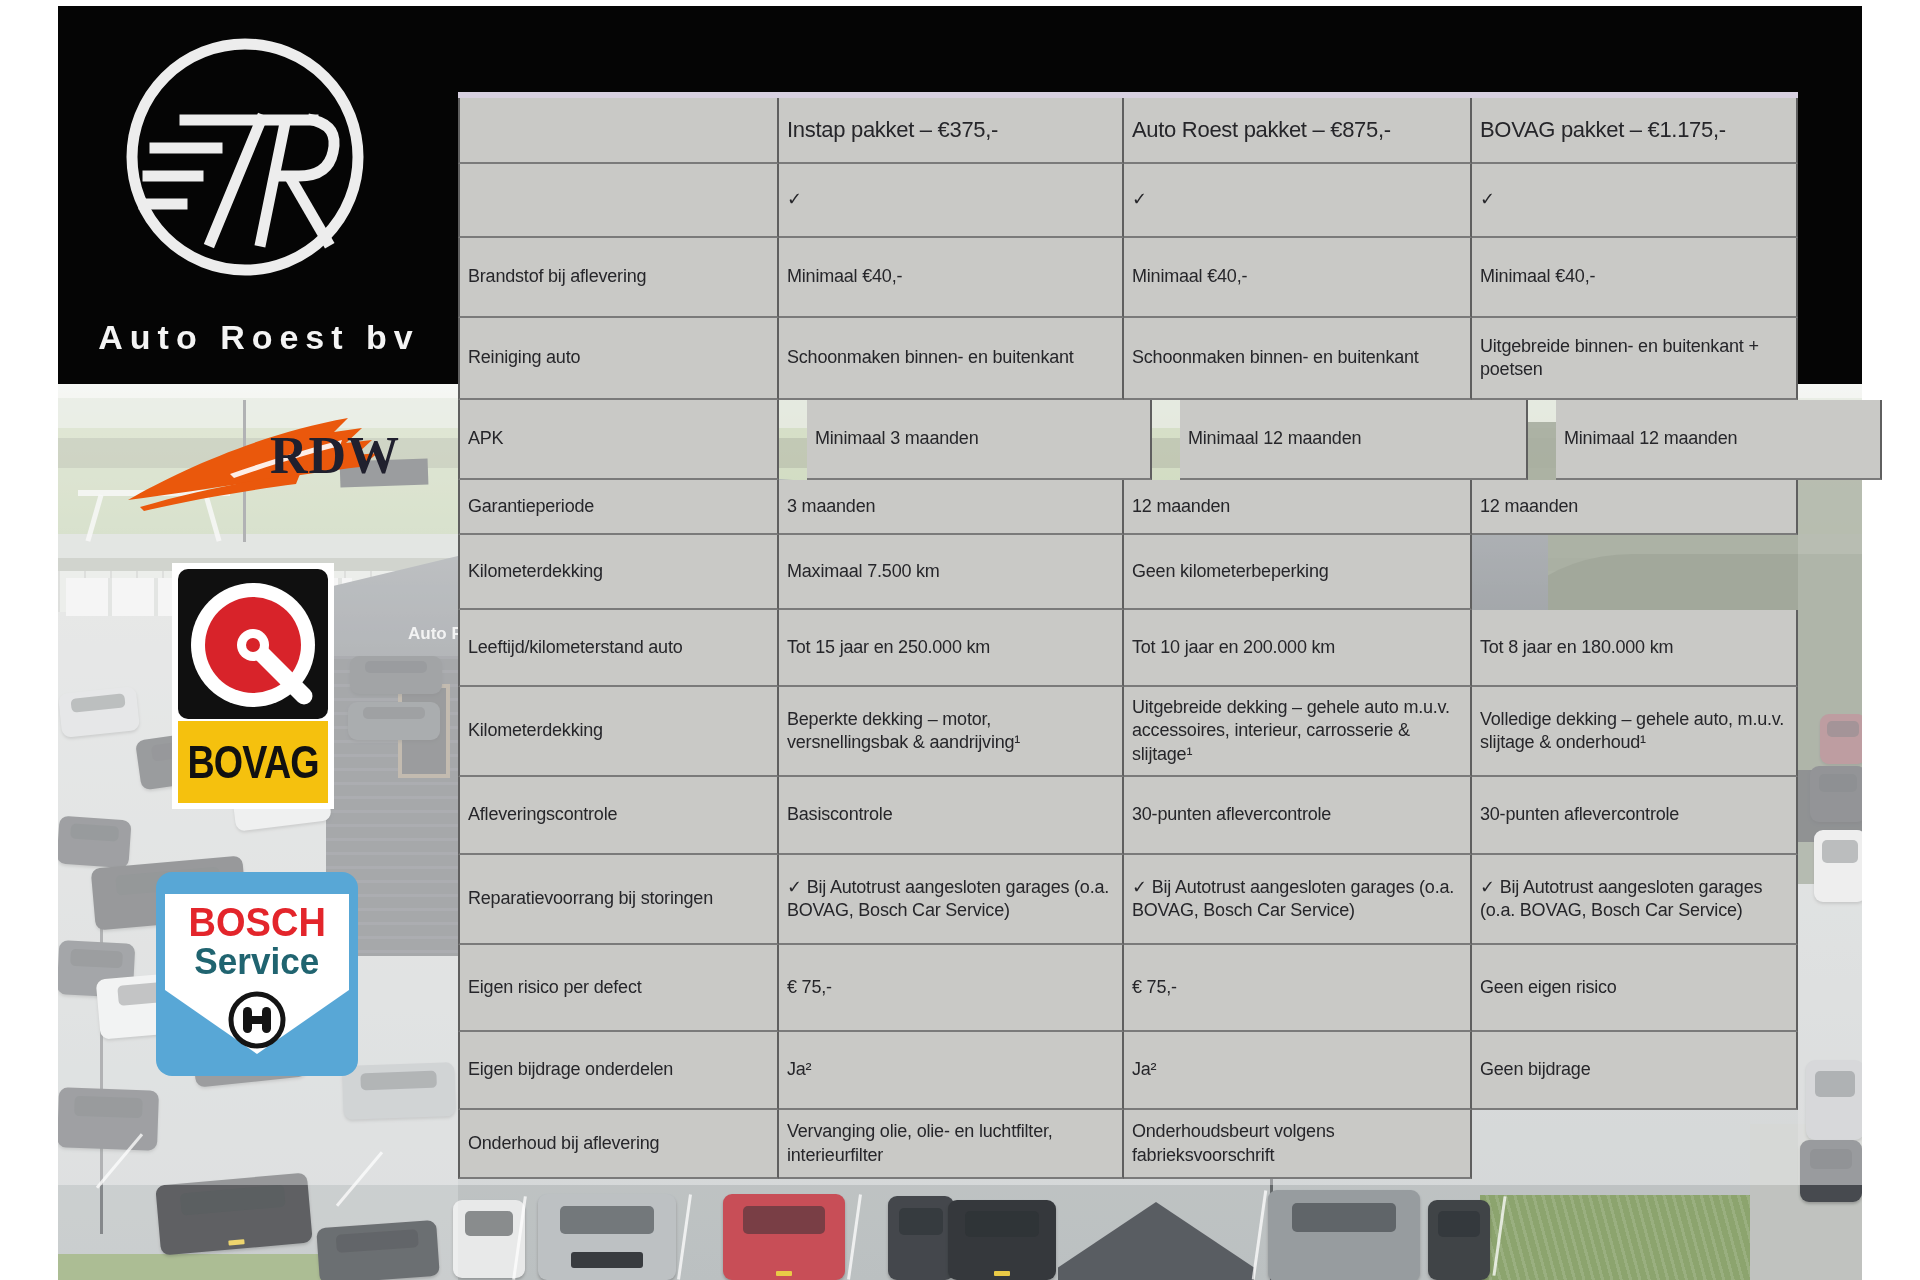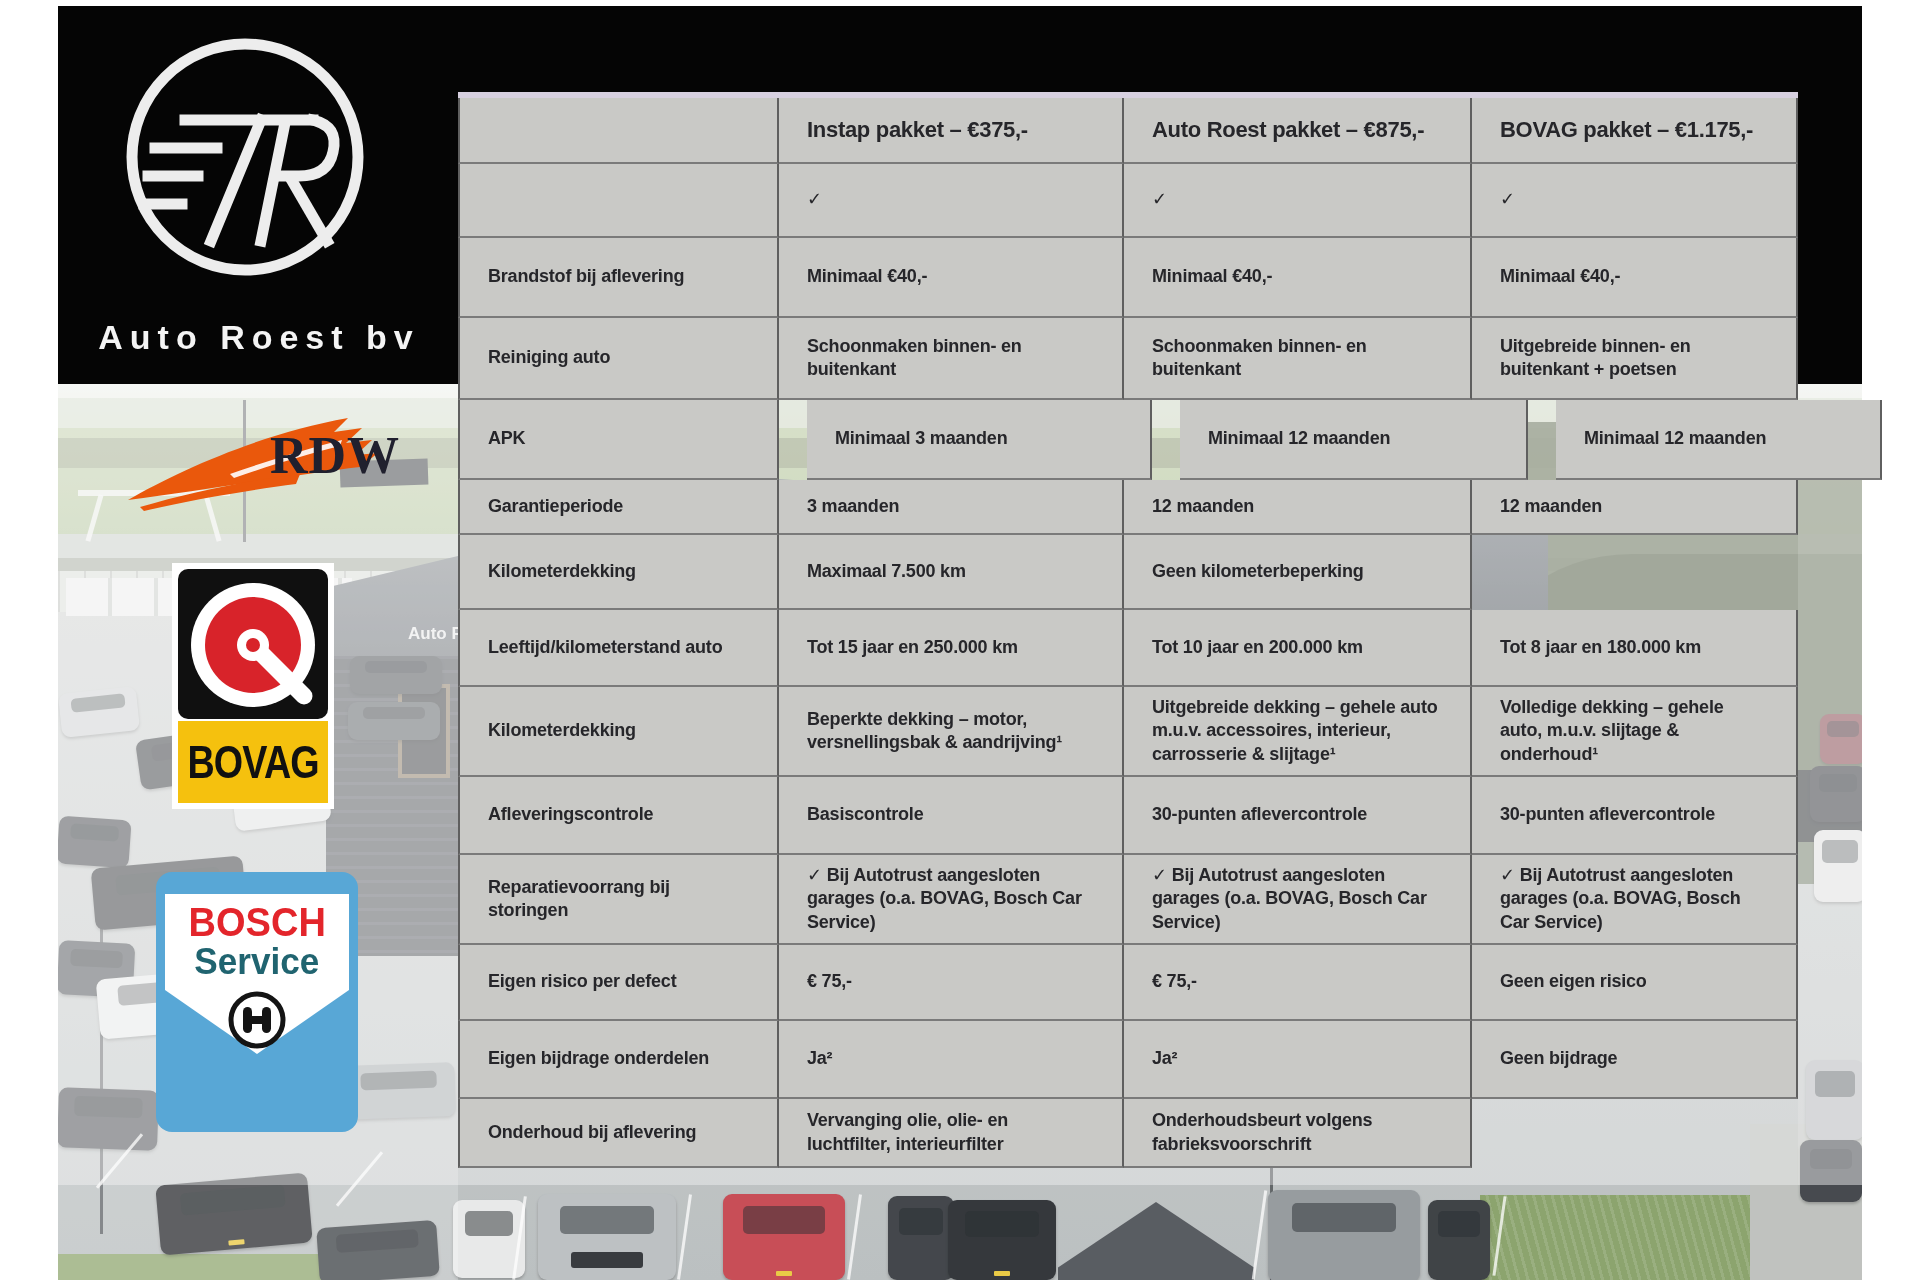--- a/index.html
+++ b/index.html
@@ -57,36 +57,36 @@
   #wash-left{left:0;top:0;width:400px;height:896px;background:rgba(255,255,255,.22);}
   #wash-right{left:1740px;top:0;width:64px;height:801px;background:rgba(255,255,255,.15);}
   #wash-bottom{left:0;top:801px;width:1804px;height:95px;background:rgba(255,255,255,.10);}
 
   
   #package-table{left:458px;top:92px;width:1340px;border-top:6px solid var(--lavender,#d7d0e0);
     box-sizing:content-box;}
   .t-row{display:grid;grid-template-columns:321px 345px 348px 326px;}
   .t-cell{box-sizing:border-box;background:var(--cell,#c9c9c6);border-right:2px solid var(--grid-v,#5f5f5f);
     border-bottom:2px solid var(--grid-h,#7a7a7a);display:flex;flex-direction:column;justify-content:center;
-    padding:4px 28px;font-weight:bold;color:var(--text-dark,#26262a);font-size:18px;line-height:1.28;
+    padding:4px 8px;font-weight:normal;color:var(--text-dark,#26262a);font-size:18px;line-height:1.28;
     letter-spacing:-0.2px;}
   .t-row .t-cell:first-child{border-left:2px solid var(--grid-v,#5f5f5f);}
   .t-head .t-cell{font-size:22px;letter-spacing:-0.3px;}
 
   
   #ar-logo{left:115px;top:27px;}
   #rdw-logo{left:110px;top:412px;width:300px;height:105px;}
   #rdw-text{position:absolute;left:160px;top:14px;font-family:"Liberation Serif","DejaVu Serif",serif;
     font-weight:bold;font-size:52px;color:#20202e;letter-spacing:1px;}
   #bovag-logo{left:172px;top:563px;width:162px;height:246px;background:#ffffff;padding:0;}
   #bovag-black{position:absolute;left:6px;top:6px;width:150px;height:150px;background:#101010;border-radius:10px;}
   #bovag-yellow{position:absolute;left:6px;top:158px;width:150px;height:82px;background:var(--bovag-yellow,#f5c10e);
     display:flex;align-items:center;justify-content:center;}
   #bovag-yellow span{font-size:46px;font-weight:bold;color:#111;transform:scaleX(.82);letter-spacing:-1px;}
-  #bosch-logo{left:156px;top:872px;width:202px;height:260px;background:var(--bosch-blue,#58a7d6);border-radius:16px;}
+  #bosch-logo{left:156px;top:872px;width:202px;height:204px;background:var(--bosch-blue,#58a7d6);border-radius:16px;}
   #bosch-shield{position:absolute;left:9px;top:22px;width:184px;height:160px;background:#ffffff;
     clip-path:polygon(0 0,100% 0,100% 60%,50% 100%,0 60%);display:flex;flex-direction:column;align-items:center;}
   #bosch-word{font-size:40px;font-weight:bold;color:var(--bosch-red,#e3252b);letter-spacing:0;margin-top:6px;transform:scaleX(.95);}
   #bosch-service{font-size:37px;font-weight:bold;color:var(--bosch-teal,#206470);margin-top:-4px;transform:scaleX(.95);}
   #bosch-sym{position:absolute;left:50%;top:118px;margin-left:-30px;}
 </style>
 </head>
 <body>
 
 <div id="canvas">
@@ -296,21 +296,21 @@
           <div class="t-cell">Basiscontrole</div>
           <div class="t-cell">30-punten aflevercontrole</div>
           <div class="t-cell">30-punten aflevercontrole</div>
         </div>
         <div class="t-row" style="height: 90px;">
           <div class="t-cell">Reparatievoorrang bij storingen</div>
           <div class="t-cell">✓ Bij Autotrust aangesloten garages (o.a. BOVAG, Bosch Car Service)</div>
           <div class="t-cell">✓ Bij Autotrust aangesloten garages (o.a. BOVAG, Bosch Car Service)</div>
           <div class="t-cell">✓ Bij Autotrust aangesloten garages (o.a. BOVAG, Bosch Car Service)</div>
         </div>
-        <div class="t-row" style="height: 76px;">
+        <div class="t-row" style="height: 87px;">
           <div class="t-cell">Eigen risico per defect</div>
           <div class="t-cell">€ 75,-</div>
           <div class="t-cell">€ 75,-</div>
           <div class="t-cell">Geen eigen risico</div>
         </div>
         <div class="t-row" style="height: 78px;">
           <div class="t-cell">Eigen bijdrage onderdelen</div>
           <div class="t-cell">Ja²</div>
           <div class="t-cell">Ja²</div>
           <div class="t-cell">Geen bijdrage</div>

